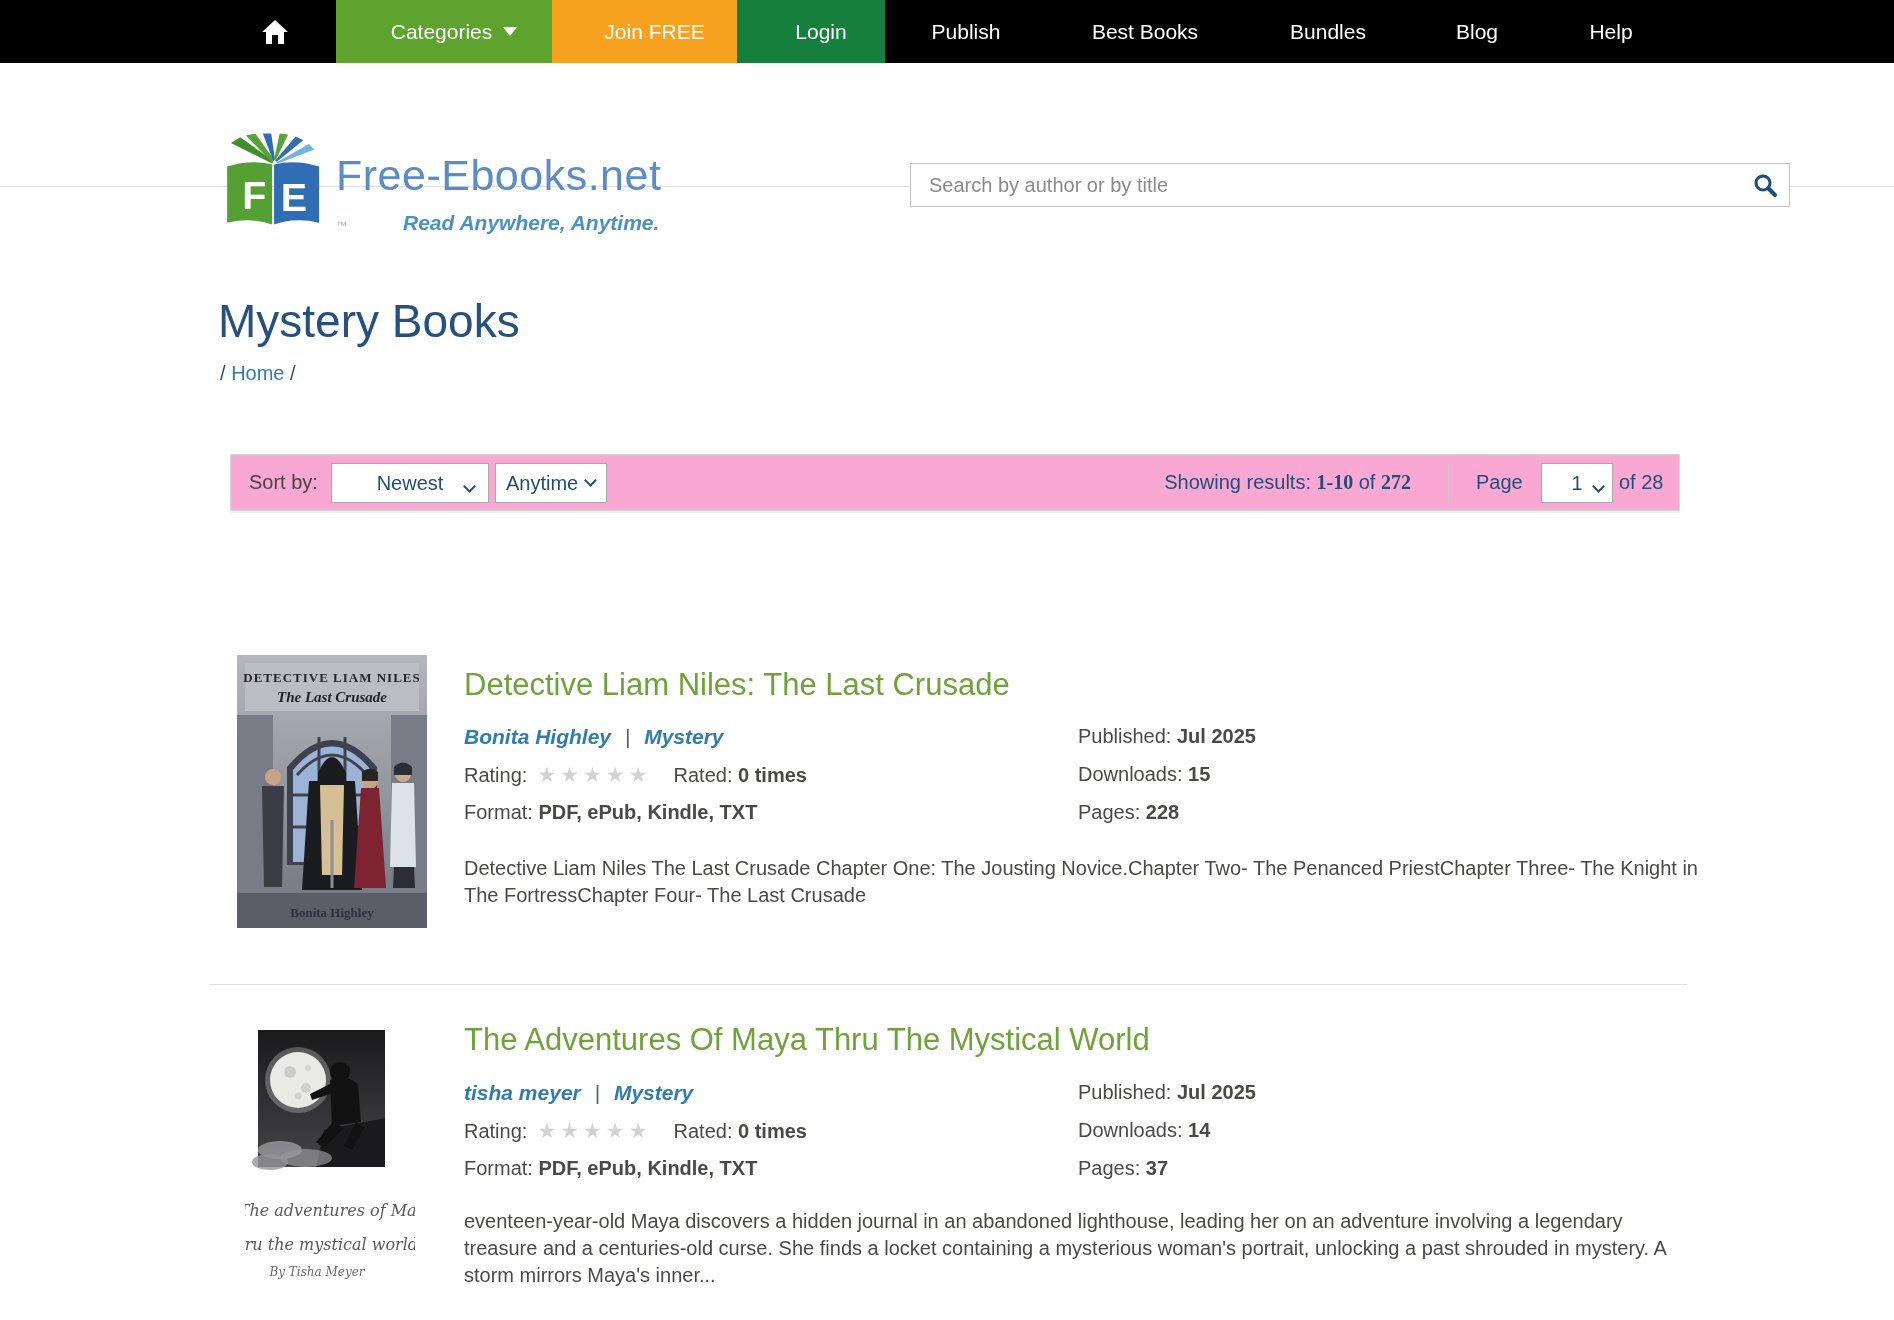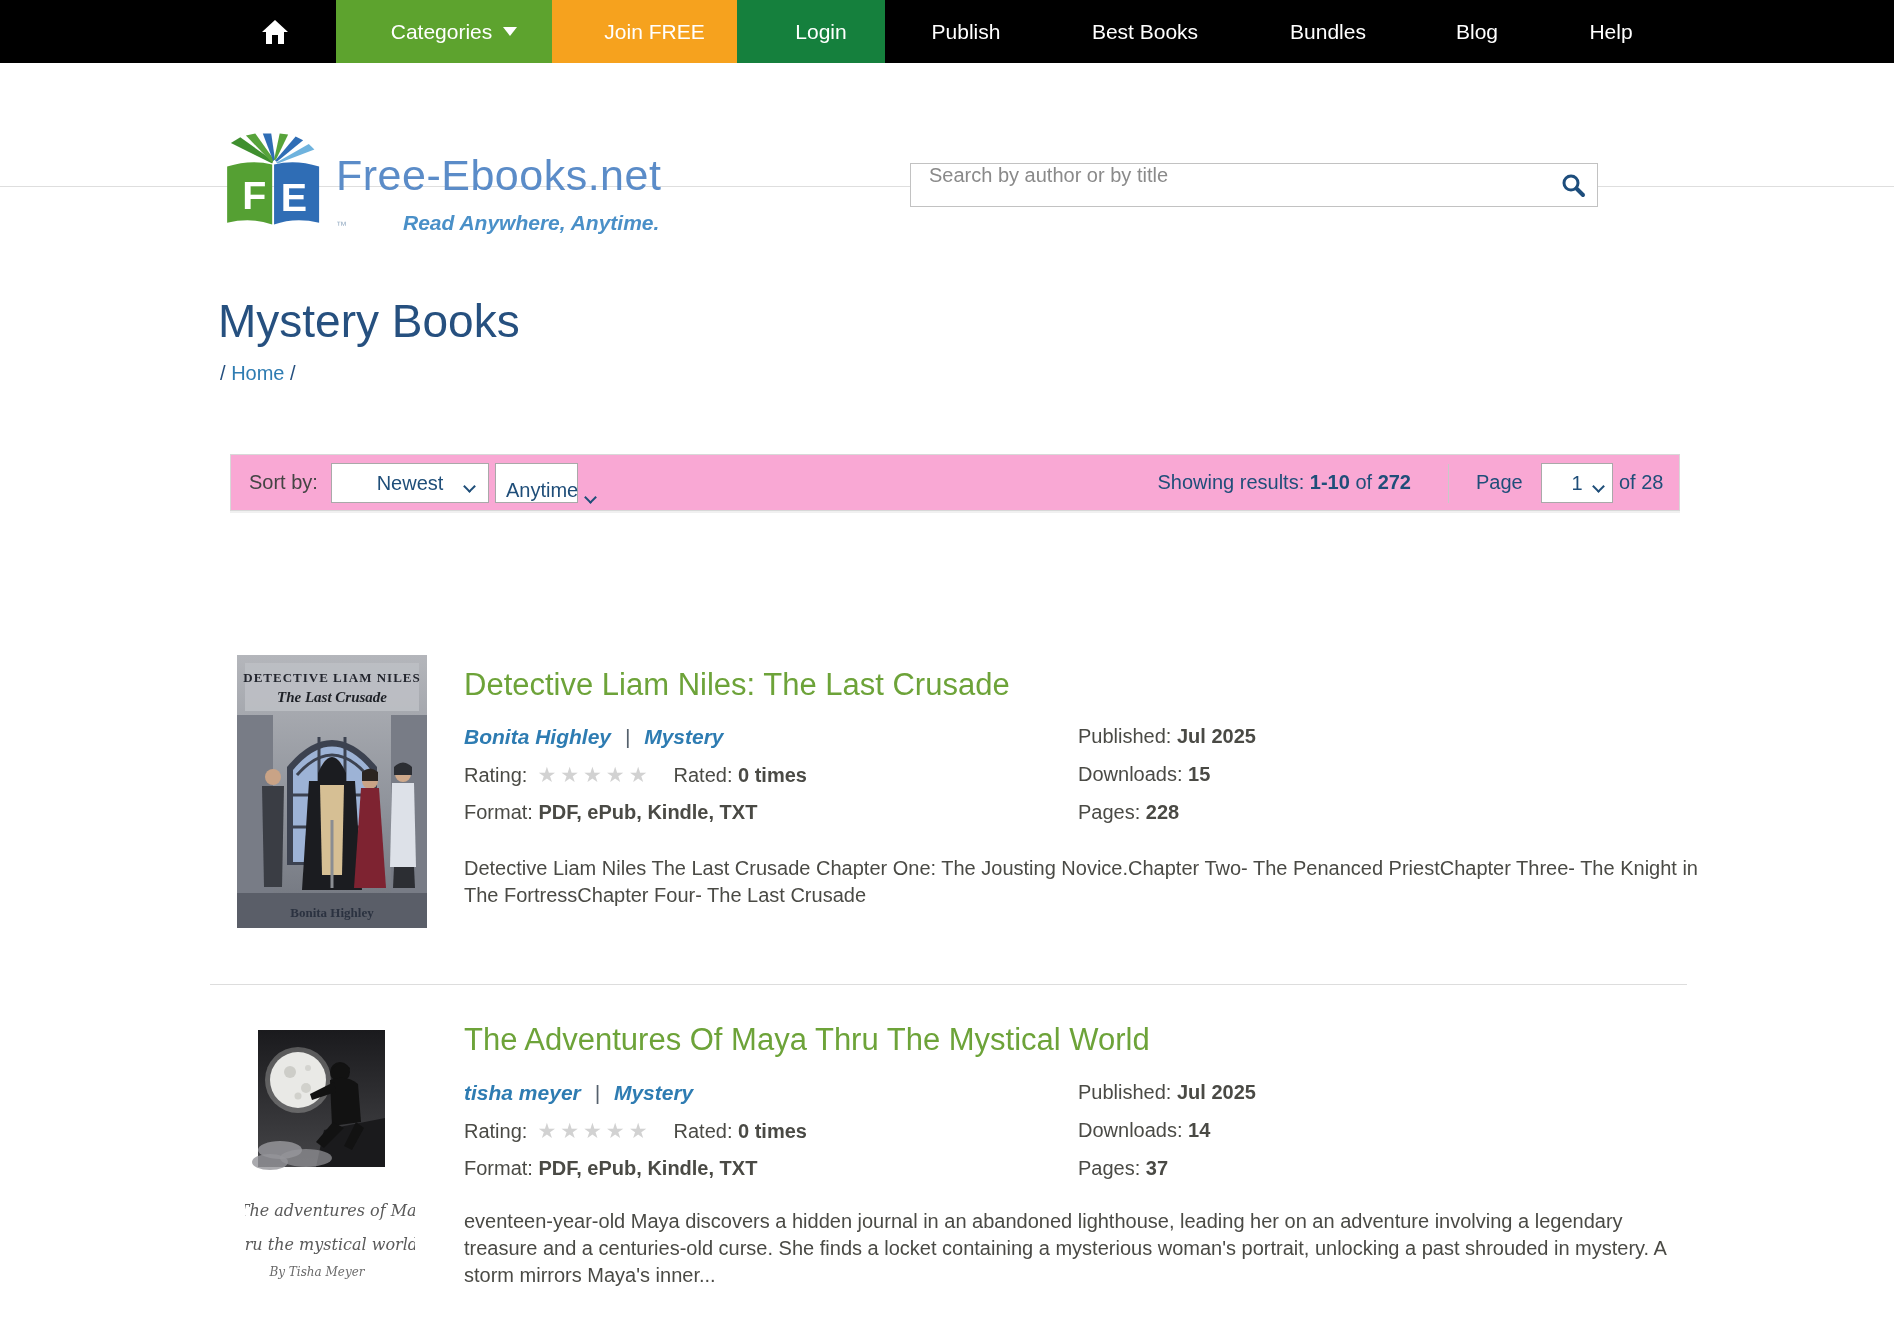--- a/index.html
+++ b/index.html
@@ -24,48 +24,48 @@
   
   .header { position:absolute; top:63px; left:0; width:1894px; height:124px; background:#fff;
     border-bottom:1px solid #dedede; }
   .logo-wrap { position:absolute; left:214px; top:70px; display:flex; cursor:pointer; }
   .logo-icon { width:122px; height:95px; }
   .logo-tm { position:absolute; left:122px; top:86px; font-size:11px; color:#9ab0c6; }
   .logo-title { position:absolute; left:336px; top:88px; font-size:43px; color:#5b8cc8;
     letter-spacing:0.5px; }
   .logo-tagline { position:absolute; left:403px; top:148px; font-size:21px; font-style:italic;
     font-weight:bold; color:#4a90c8; }
-  .search-box { position:absolute; left:910px; top:100px; width:688px; height:44px;
-    border:1px solid #c2c2c2; background:#fff; display:flex; align-items:flex-start; }
+  .search-box { position:absolute; left:910px; top:100px; width:880px; height:44px;
+    border:1px solid #c2c2c2; background:#fff; display:flex; align-items:center; }
   .search-box input { flex:1; border:none; outline:none; font-size:20px; color:#555;
     padding-left:18px; font-family:"Liberation Sans", sans-serif; background:transparent; }
   .search-box input::placeholder { color:#8a8a8a; }
   .search-btn { width:48px; height:42px; display:flex; align-items:center; justify-content:center; cursor:pointer; }
 
   
   .page-title { position:absolute; left:218px; top:294px; font-size:46px; font-weight:400; color:#26507f; }
   .breadcrumb { position:absolute; left:220px; top:362px; font-size:20px; color:#26507f; }
   .breadcrumb .bc-link { color:#2e7cb2; cursor:pointer; }
 
   
   .toolbar { position:absolute; left:230px; top:454px; width:1450px; height:57px;
     background:#f9a8d4; border:1px solid #d8d8d8; box-shadow:0 2px 0 rgba(0,0,0,0.06); }
   .sort-label { position:absolute; left:18px; top:16px; font-size:20px; color:#444; }
   .fake-select { position:absolute; top:8px; height:40px; background:#fff; border:1px solid #a9a9a9;
     display:flex; align-items:center; font-size:20px; color:#1f4e79; cursor:pointer; }
   .sel-sort { left:100px; width:158px; justify-content:center; }
-  .sel-time { left:264px; width:83px; padding-left:10px;align-items:flex-end; }
+  .sel-time { left:264px; width:112px; padding-left:10px; }
   .sel-page { left:1310px; width:72px; justify-content:center; }
   .chev { width:9px; height:9px; border-right:2px solid #1f4e79; border-bottom:2px solid #1f4e79;
     transform:rotate(45deg); display:inline-block; margin-left:12px; margin-top:-6px; flex:none; }
   .sel-sort .chev { position:absolute; right:14px; top:18px; margin:0; }
   .sel-time .chev { margin-left:8px; }
   .sel-page .chev { position:absolute; right:9px; top:18px; margin:0; }
   .showing { position:absolute; right:268px; top:16px; font-size:20px; color:#1f4e79; white-space:nowrap; }
-  .showing b { font-weight:bold; }
+  .showing b { font-weight:bold;font-family:Liberation Serif, serif; }
   .vdivider { position:absolute; left:1217px; top:9px; width:1px; height:39px; background:#c9c9c9; }
   .page-label { position:absolute; left:1245px; top:16px; font-size:20px; color:#1f4e79; }
   .pages-total { position:absolute; left:1388px; top:16px; font-size:20px; color:#1f4e79; }
 
   
   .entry { position:absolute; left:0; width:1894px; }
   .entry-1 { top:655px; height:330px; }
   .entry-2 { top:1020px; height:300px; }
   .cover { position:absolute; cursor:pointer; }
   .cover-1 { left:237px; top:0; width:190px; height:273px; }

